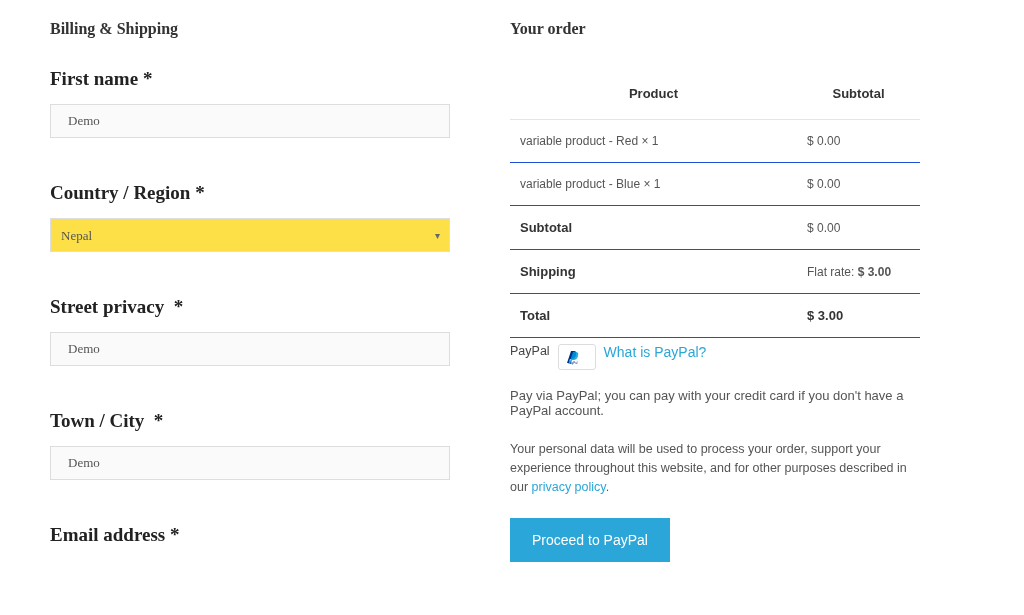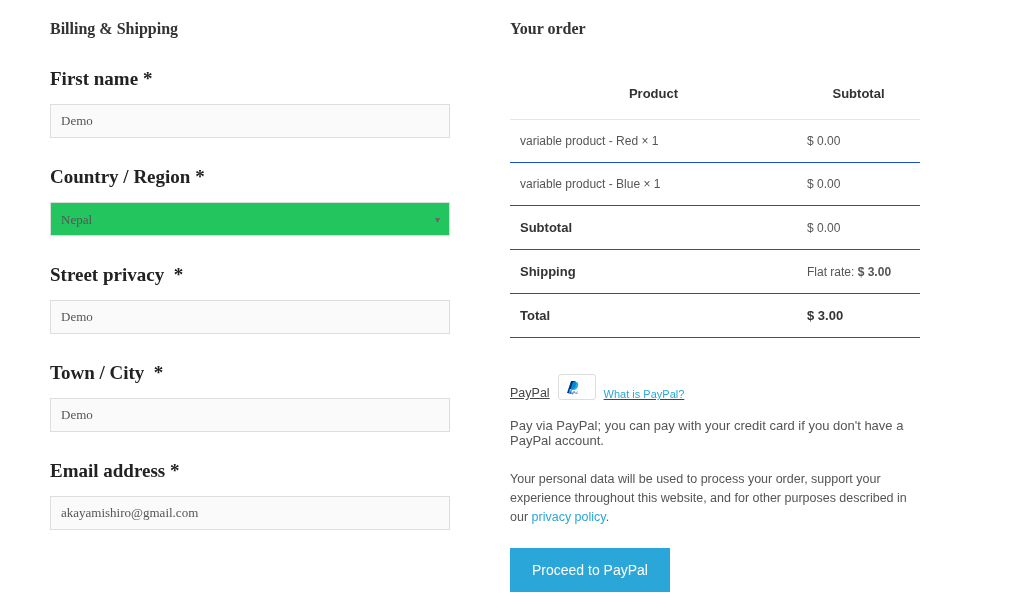--- a/index.html
+++ b/index.html
@@ -14,46 +14,46 @@
   .container { display: flex; gap: 60px; }
   .left-col { flex: 0 0 400px; }
   .right-col { flex: 0 0 410px; }
   h3.section {
     font-family: Georgia, serif;
     font-size: 16px;
     font-weight: bold;
     color: #333;
     margin-bottom: 30px;
   }
-  .form-group { margin-bottom: 28px; }
+  .form-group { margin-bottom: 44px; }
   .form-label {
     font-family: Georgia, serif;
     font-size: 19px;
     font-weight: bold;
     color: #222;
     display: block;
     margin-bottom: 14px;
   }
   .required-asterisk { font-weight: bold; }
   .text-input {
     width: 100%;
-    padding: 8px 10px;
+    padding: 8px 17px;
     border: 1px solid #ddd;
     background: #fafafa;
     font-family: Georgia, serif;
     font-size: 13px;
     color: #555;
     height: 34px;
   }
   .select-wrap { position: relative; }
   .select-input {
     width: 100%;
     padding: 8px 28px 8px 10px;
     border: 1px solid #ddd;
-    background: #22c55e;
+    background: #fde047;
     font-family: Georgia, serif;
     font-size: 13px;
     color: #555;
     height: 34px;
     appearance: none;
   }
   .chevron {
     position: absolute;
     right: 10px;
     top: 50%;
@@ -78,40 +78,39 @@
   .order-table td {
     padding: 14px 10px;
     border-bottom: 1px solid #1d4ed8;
     color: #555;
     font-size: 12px;
   }
   .order-table td.bold-label { font-weight: bold; color: #333; font-size: 13px; }
   .order-table td.bold-val { font-weight: bold; color: #333; font-size: 13px; }
   .payment-row {
     display: flex;
-    align-items: flex-end;
+    align-items: flex-start;
     gap: 8px;
-    margin-top: 36px;
+    margin-top: 6px;
     font-family: Arial, Helvetica, sans-serif;
     font-size: 12.5px;
     color: #444;
-    text-decoration: underline;
   }
   .paypal-mark {
     display: inline-flex;
     align-items: center;
     justify-content: center;
     border: 1px solid #ddd;
     border-radius: 3px;
     background: #fff;
     padding: 4px 6px;
     height: 26px;
   }
   .paypal-mark svg { display: block; }
-  .what-link { color: #2aa6d8; text-decoration: none; font-size: 11px; }
+  .what-link { color: #2aa6d8; text-decoration: none; font-size: 14px; }
   .pay-desc {
     margin-top: 18px;
     font-family: Arial, Helvetica, sans-serif;
     font-size: 13px;
     color: #555;
   }
   .privacy-desc {
     margin-top: 22px;
     font-family: Arial, Helvetica, sans-serif;
     font-size: 12.5px;
@@ -176,21 +175,20 @@
         &nbsp;<span class="required-asterisk">*</span>
       </label>
       <input class="text-input" type="text" value="Demo" style="">
     </div>
 
     <div class="form-group">
       <label class="form-label">
         <span>Email address</span>
         <span class="required-asterisk">*</span>
       </label>
-      <input class="text-input" type="text" value="akayamishiro@gmail.com" style="">
     </div>
   </div>
 
   <div class="right-col">
     <h3 class="section">Your order</h3>
 
     <table class="order-table">
       <thead>
         <tr>
           <th class="col-product">Product</th>

